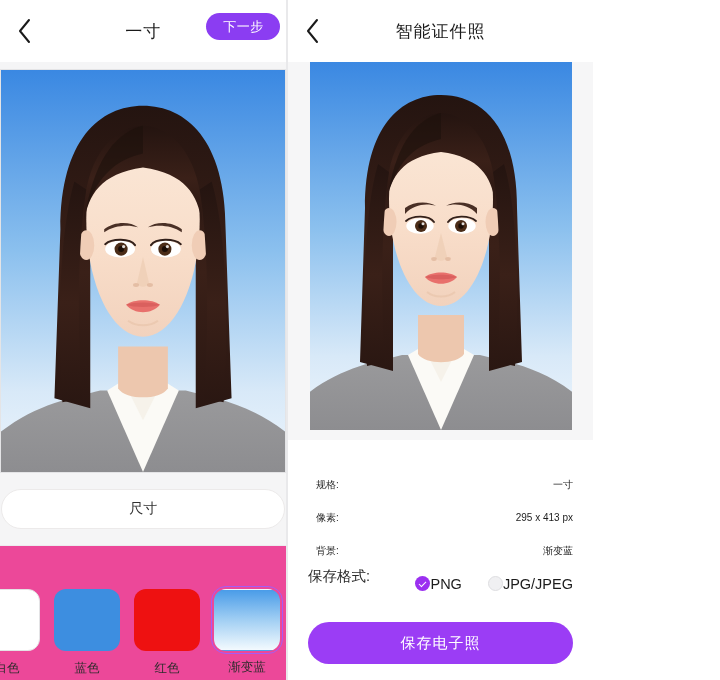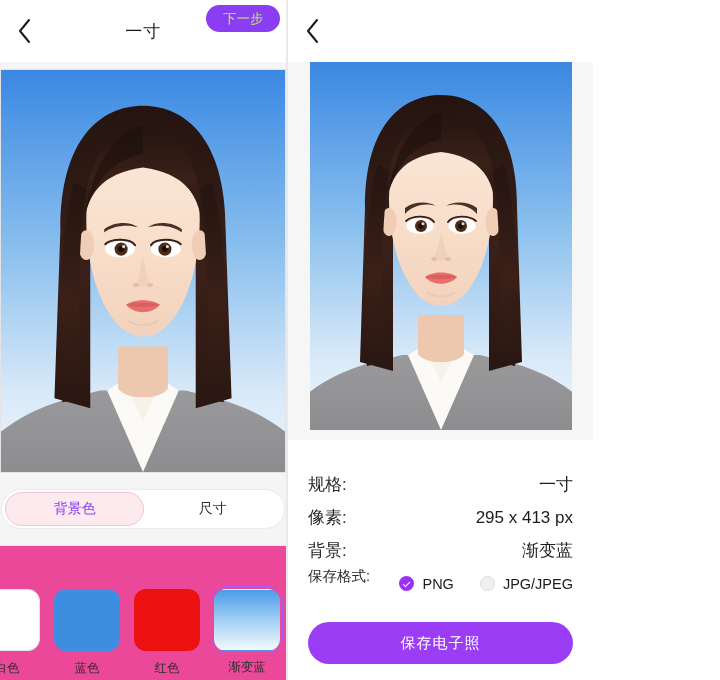--- a/index.html
+++ b/index.html
@@ -31,25 +31,25 @@
     cursor: pointer;
   }
   .chev svg { display: block; }
   .title-center {
     position: absolute; left: 0; right: 0;
     text-align: center;
     font-size: 17px; color: #1a1a1a; letter-spacing: 1px;
     pointer-events: none;
   }
   .next-btn {
-    position: absolute; right: 6px; top: 5px;
+    position: absolute; right: 6px; top: 13px;
     width: 74px; height: 27px;
     background: #8b3df2;
     border-radius: 14px;
-    color: #bef264; font-size: 13px;
+    color: #ffffff; font-size: 13px;
     display: flex; align-items: center; justify-content: center;
     cursor: pointer; letter-spacing: .5px;
   }
 
   .photo-area-left {
     flex: 0 0 410px;
     background: #f5f5f6;
     display: flex; align-items: flex-start; justify-content: center;
     padding-top: 7px;
   }
@@ -146,30 +146,31 @@
     width: 262px; height: 368px;
     overflow: hidden; position: relative;
     background: #ffffff;
   }
   .spec-list {
     padding: 28px 20px 0 20px;
   }
   .spec-row {
     display: flex; align-items: center; justify-content: space-between;
     height: 33px;
-    font-size: 17px;
+    font-size: 10px;
+    margin-left: 8px;
   }
   .spec-key { color: #2b2b2b; }
   .spec-val { color: #1c1c1c; }
   .fmt-row {
     display: flex; justify-content: space-between;
     height: 33px; font-size: 14.5px;
   }
   .fmt-opts { display: flex; align-items: center; gap: 26px; }
-  .radio-opt { display: flex; align-items: center; gap: 8px; cursor: pointer; }
+  .radio-opt { display: flex; align-items: center; gap: 0; cursor: pointer; }
   .radio {
     width: 15px; height: 15px; border-radius: 50%;
     display: flex; align-items: center; justify-content: center;
   }
   .radio.on { background: #9b30f0; }
   .radio.off { background: #f0f0f2; border: 1px solid #dedee1; }
   .radio.on::after {
     content: ""; width: 6px; height: 3px;
     border-left: 1.6px solid #fff; border-bottom: 1.6px solid #fff;
     transform: rotate(-45deg) translate(0.5px, -0.5px);
@@ -274,21 +275,20 @@
           <path d="M126 236 C134 230 152 230 160 236 C152 246 134 246 126 236 Z" fill="#e8706c"></path>
           <path d="M126 236 C134 233 152 233 160 236 C152 239 134 239 126 236 Z" fill="#d45a58" opacity=".7"></path>
 
           <path d="M128 252 C136 258 150 258 158 252" stroke="#e8c4ab" stroke-width="2" fill="none" opacity=".7"></path>
         </svg>
       </div>
     </div>
 
     <div class="tabs-area">
       <div class="segmented">
-        <div class="seg active">背景色</div>
         <div class="seg">尺寸</div>
       </div>
     </div>
 
     <div class="divider-h"></div>
 
     <div class="swatch-area">
       <div class="swatch-row">
         <div class="swatch-cell">
           <div class="swatch-wrap">
@@ -322,20 +322,21 @@
   <div class="v-divider"></div>
 
   <div class="panel-right">
 
     <div class="header">
       <div class="chev">
         <svg width="15" height="26" viewBox="0 0 15 26" fill="none">
           <path d="M12 2 L3 13 L12 24" stroke="#1a1a1a" stroke-width="2" stroke-linecap="round" stroke-linejoin="round"></path>
         </svg>
       </div>
+      <div class="title-center">智能证件照</div>
     </div>
 
     <div class="photo-area-right">
       <div class="photo-frame-r">
         <svg class="portrait" viewBox="0 0 262 368" preserveAspectRatio="xMidYMid slice">
           <defs>
             <linearGradient id="bgGradR" x1="0" y1="0" x2="0" y2="1">
               <stop offset="0%" stop-color="#3a88e2"></stop>
               <stop offset="45%" stop-color="#8bc0ee"></stop>
               <stop offset="80%" stop-color="#d8e9f8"></stop>

